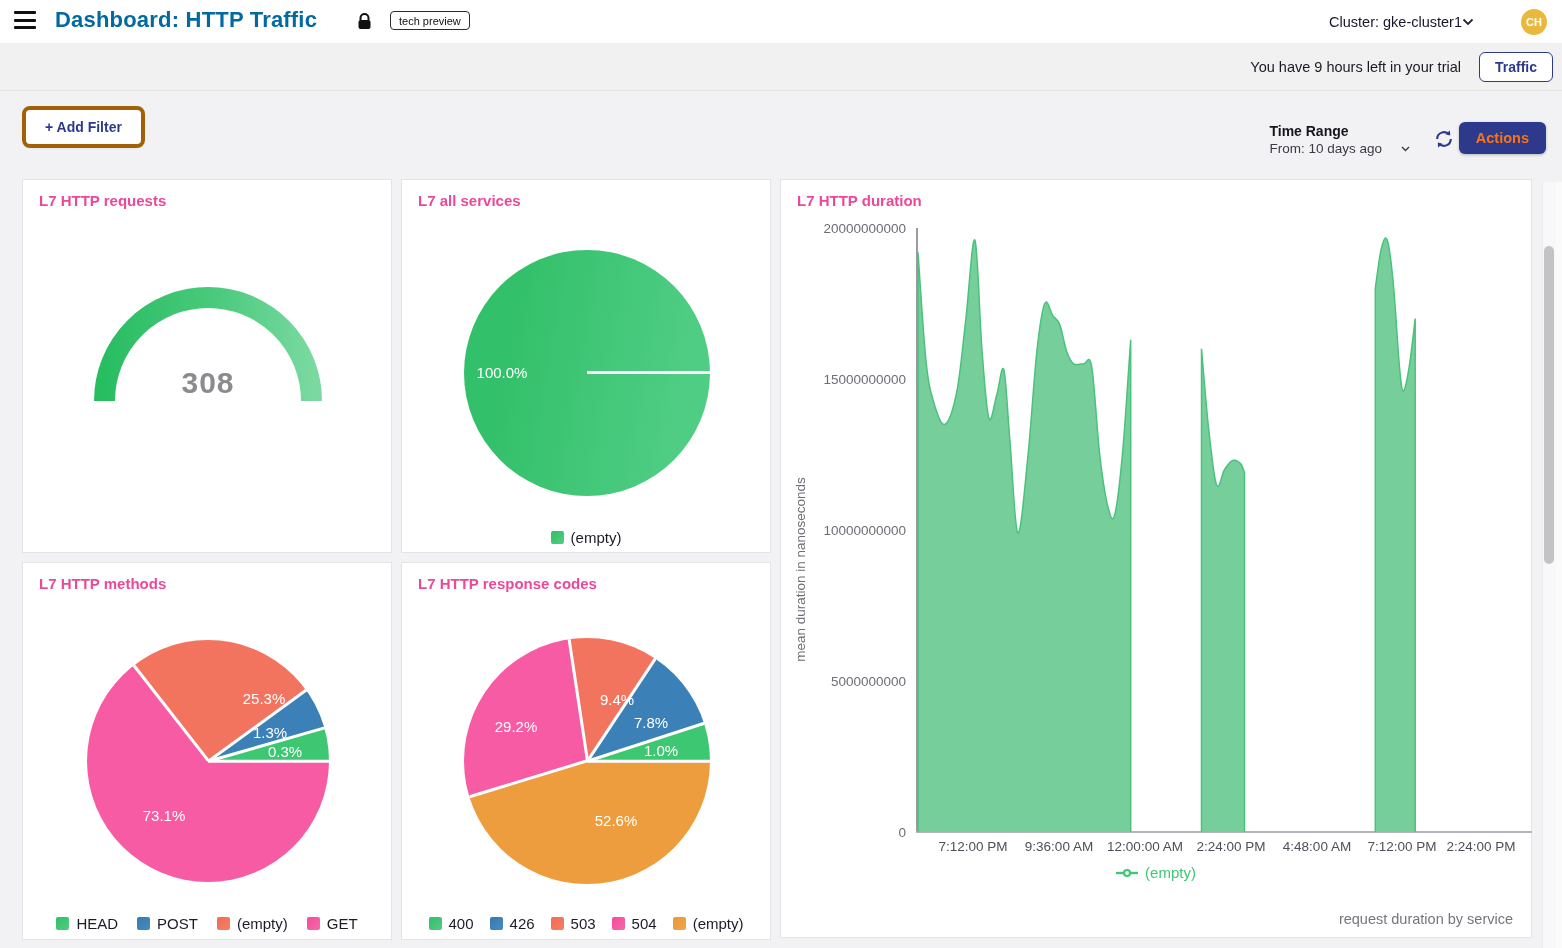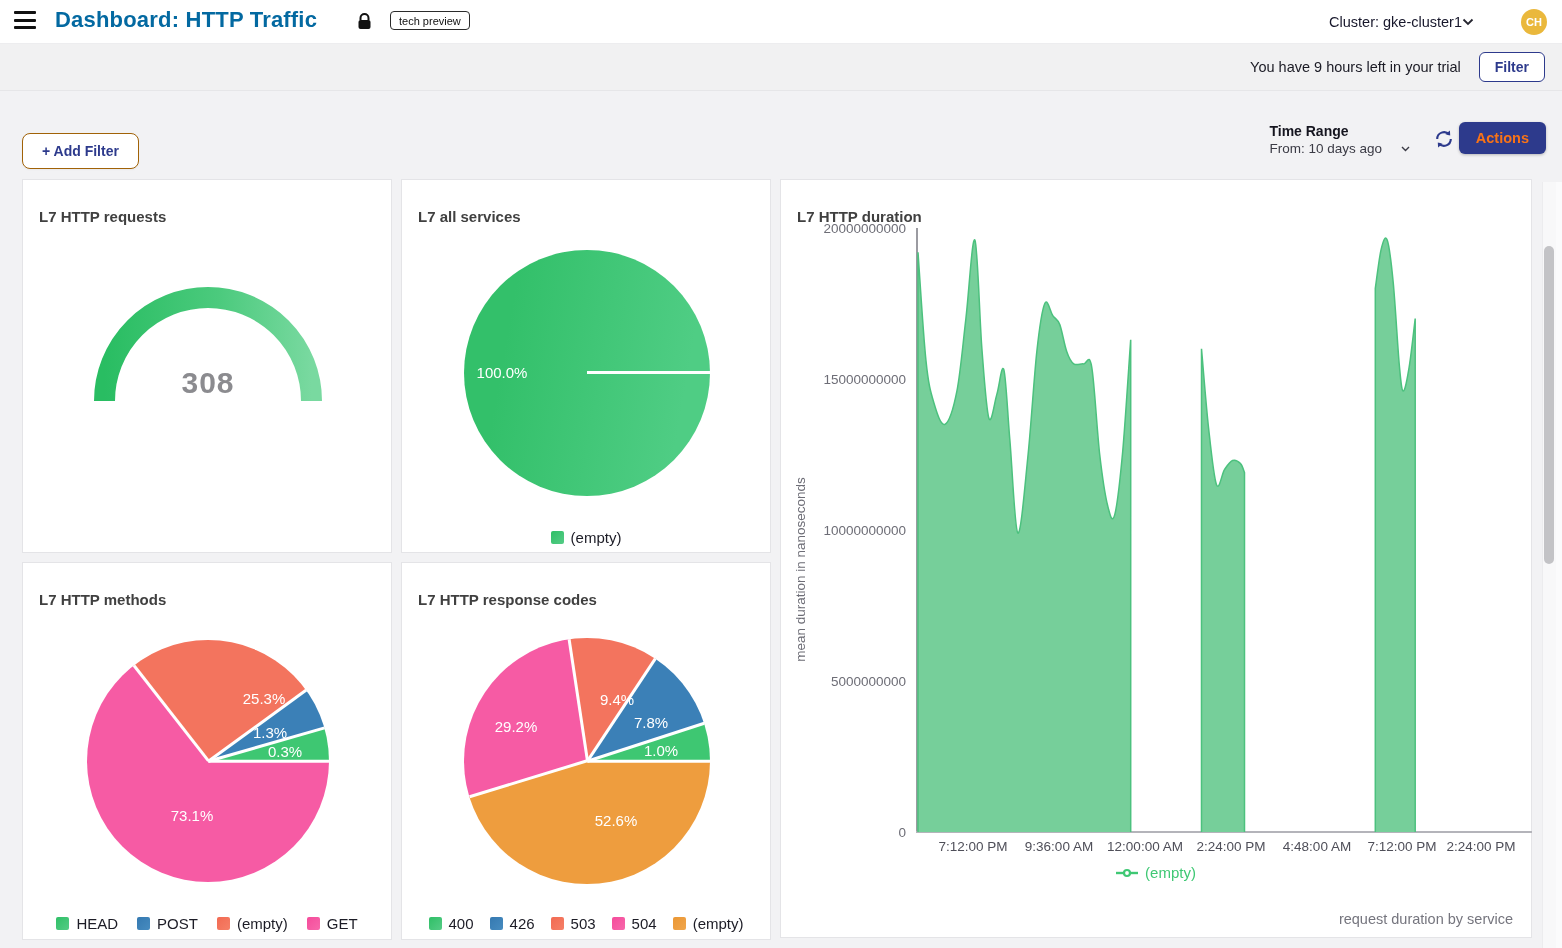--- a/index.html
+++ b/index.html
@@ -16,42 +16,42 @@
   #lock-icon { position:absolute; left:357px; top:13px; }
   #tech-badge { position:absolute; left:390px; top:11px; border:1px solid #2b2b2b; border-radius:4px;
     font-size:11px; padding:3px 8px 2px; color:#111; background:#fff; }
   #cluster-box { position:absolute; right:88px; top:0; height:44px; display:flex; align-items:center; cursor:pointer; }
   #cluster-label { font-size:14.5px; color:#17172b; }
   #avatar { position:absolute; right:15px; top:9px; width:26px; height:26px; border-radius:50%;
     background:#eab83c; color:#fff; font-size:11px; font-weight:700; display:flex; align-items:center; justify-content:center; }
 
   
   #trial-bar { position:absolute; left:0; top:44px; width:1562px; height:47px; background:#f1f1f2;
-    border-bottom:1px solid #e6e6e8; display:flex; align-items:center; justify-content:flex-end; gap:18px; padding-right:17px; }
+    border-bottom:1px solid #e6e6e8; display:flex; align-items:center; justify-content:flex-end; gap:18px; padding-right:9px; }
   #trial-msg { font-size:14.5px; color:#1a1a24; }
   #upgrade-btn { background:#fff; border:1.5px solid #2d3a8c; color:#2d3a8c; font-weight:700;
     font-size:14px; border-radius:6px; padding:6px 15px; cursor:pointer; font-family:inherit; }
 
   
   #content { position:absolute; left:0; top:91px; width:1562px; height:857px; background:#f2f2f4; }
 
-  #add-filter-btn { position:absolute; left:22px; top:42px; background:#fff; border:1px solid #a16207;
+  #add-filter-btn { position:absolute; left:22px; top:15px; background:#fff; border:4px solid #a16207;
     border-radius:8px; padding:9px 19px; font-size:14px; font-weight:700; color:#2d3a8c; cursor:pointer;
     box-shadow:0 1px 2px rgba(0,0,0,.04); font-family:inherit; }
   #time-range { position:absolute; right:152px; top:32px; cursor:pointer; }
   #time-range-title { font-size:14px; font-weight:700; color:#15151f; }
   #time-range-value { font-size:13.5px; color:#3b3b45; margin-top:2px; display:flex; align-items:center; gap:19px; }
   #refresh-btn { position:absolute; right:107px; top:38px; width:22px; height:22px; cursor:pointer; background:none; border:none; }
   #actions-btn { position:absolute; right:16px; top:31px; background:#2d3a8c; color:#f97316; border:none;
     border-radius:6px; font-size:14.5px; font-weight:700; padding:8px 17px; cursor:pointer;
     box-shadow:0 1px 3px rgba(0,0,0,.25); font-family:inherit; }
 
   
   .panel { position:absolute; background:#fff; border:1px solid #e4e4e7; }
-  .panel-title { position:absolute; left:16px; top:12px; font-size:15px; font-weight:700; color:#404040;margin-top:16px; }
+  .panel-title { position:absolute; left:16px; top:12px; font-size:15px; font-weight:700; color:#ec4899; }
   #panel-requests { left:22px; top:88px; width:370px; height:374px; }
   #panel-services { left:401px; top:88px; width:370px; height:374px; }
   #panel-duration { left:780px; top:88px; width:752px; height:759px; }
   #panel-methods  { left:22px; top:471px; width:370px; height:378px; }
   #panel-codes    { left:401px; top:471px; width:370px; height:378px; }
 
   
   #gauge-value { position:absolute; left:105px; top:186px; width:160px; text-align:center;
     font-size:30px; font-weight:700; color:#8b8b8f; letter-spacing:1px; }
 
@@ -114,21 +114,21 @@
     <span id="cluster-label">Cluster: gke-cluster1</span>
     <svg width="12" height="8" viewBox="0 0 12 8">
         <polyline points="1.5,1.5 6,6 10.5,1.5" fill="none" stroke="#25252f" stroke-width="1.8"></polyline>
       </svg>
   </div>
   <div id="avatar">CH</div>
 </div>
 
 <div id="trial-bar">
   <span id="trial-msg">You have 9 hours left in your trial</span>
-  <button id="upgrade-btn">Filter</button>
+  <button id="upgrade-btn">Traffic</button>
 </div>
 
 <div id="content">
 
   <button id="add-filter-btn">+ Add Filter</button>
 
   <div id="time-range">
     <div id="time-range-title">Time Range</div>
     <div id="time-range-value">
       <span>From: 10 days ago</span>
@@ -221,21 +221,21 @@
   <div class="panel" id="panel-methods">
     <div class="panel-title">L7 HTTP methods</div>
     <div class="pie" id="methods-pie"></div>
     <div class="pie-divider" style="left:183.8px; top:77px;  height:121px; transform:rotate(322deg);"></div>
     <div class="pie-divider" style="left:183.8px; top:77px;  height:121px; transform:rotate(54deg);"></div>
     <div class="pie-divider" style="left:183.8px; top:77px;  height:121px; transform:rotate(74deg);"></div>
     <div class="pie-divider" style="left:183.8px; top:77px;  height:121px; transform:rotate(90deg);"></div>
     <span class="pie-label" style="left:213px; top:135px;margin-left:28px;">25.3%</span>
     <span class="pie-label" style="left:247px; top:169px;">1.3%</span>
     <span class="pie-label" style="left:262px; top:188px;">0.3%</span>
-    <span class="pie-label" style="left:141px; top:252px;margin-left:28px;">73.1%</span>
+    <span class="pie-label" style="left:141px; top:252px;">73.1%</span>
     <div class="legend-row" style="top:352px;">
       <span class="legend-item">
           <span class="chip c-green"></span>
           <span>HEAD</span>
         </span>
       <span class="legend-item">
           <span class="chip c-blue"></span>
           <span>POST</span>
         </span>
       <span class="legend-item">

